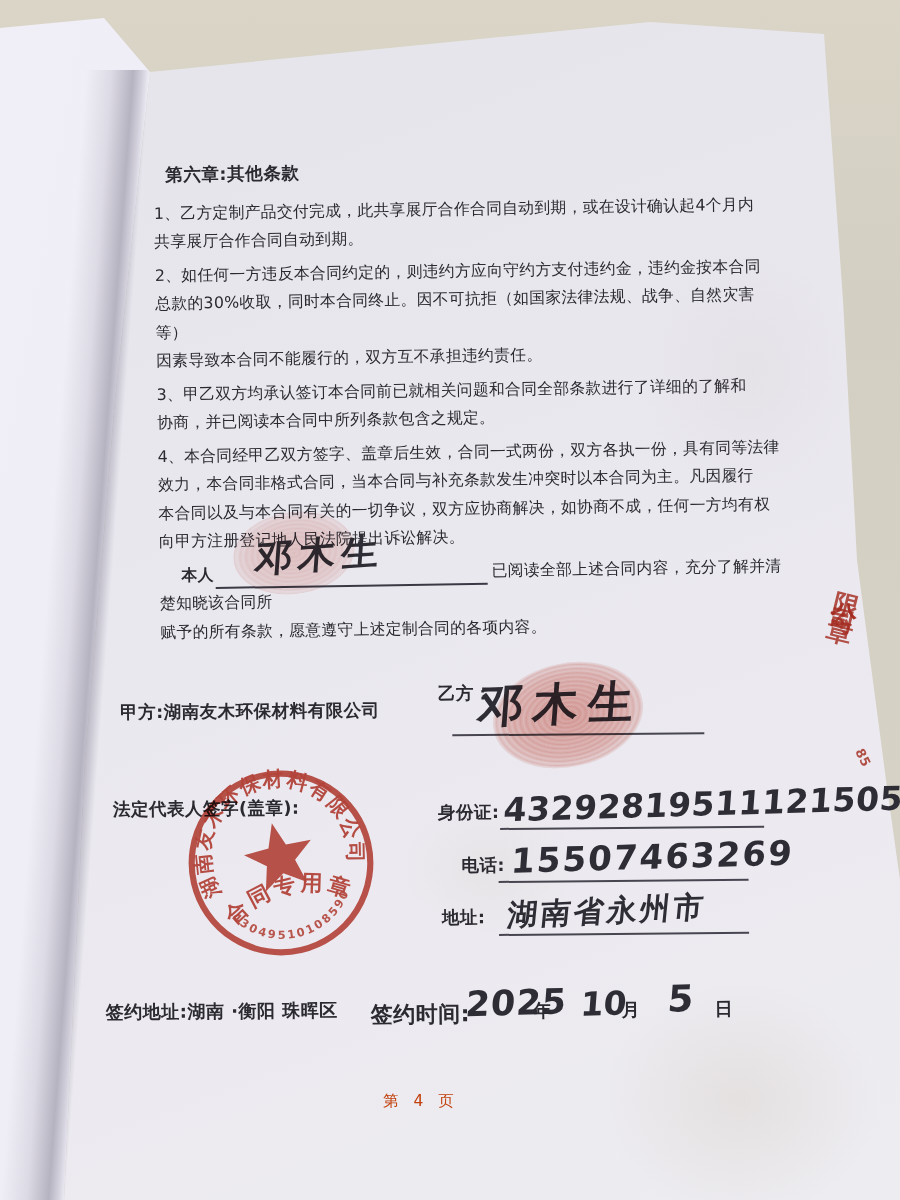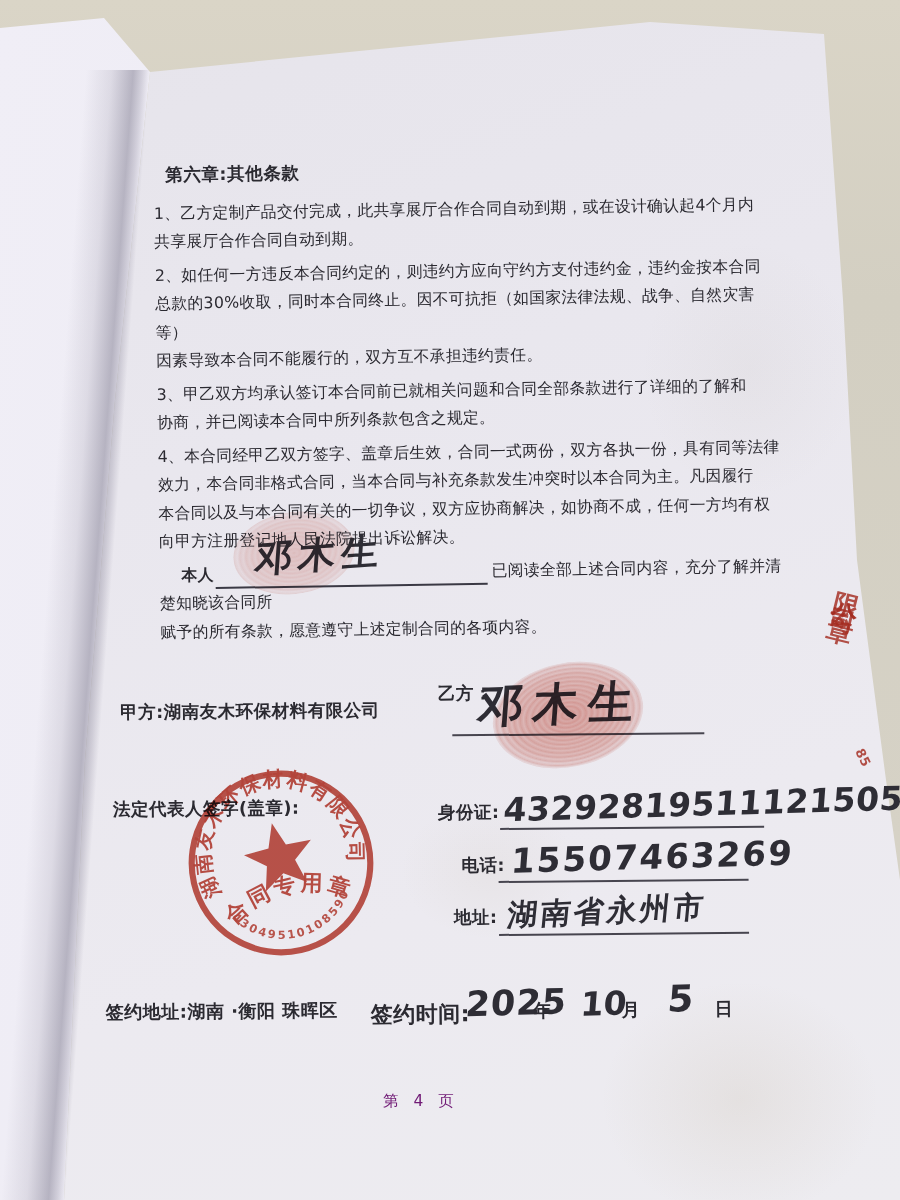--- a/index.html
+++ b/index.html
@@ -72,21 +72,21 @@
   .edge-stamp{
     position:absolute;left:824px;top:568px;width:76px;height:220px;overflow:hidden;
     color:rgba(178,48,34,.82);mix-blend-mode:multiply;pointer-events:none;
   }
   .edge-stamp .chars{
     position:absolute;left:14px;top:2px;writing-mode:vertical-rl;font-size:26px;font-weight:700;
     letter-spacing:8px;transform:rotate(14deg);transform-origin:top left;
   }
   .edge-stamp .digits{position:absolute;left:30px;top:182px;font-size:13px;transform:rotate(64deg);font-weight:700;}
 
-  .footer{position:absolute;left:383px;top:1091px;font-size:15.5px;letter-spacing:5px;color:#701a75;}
+  .footer{position:absolute;left:383px;top:1091px;font-size:15.5px;letter-spacing:5px;color:#c2410c;}
 </style>
 </head>
 <body>
 
 <div class="layer"></div>
 
 <div class="layer left-page"></div>
 
 <div class="layer main-page">
   <div class="stain stain1"></div>
@@ -131,21 +131,21 @@
   <div class="lbl" style="left:112px;top:797px;">法定代表人签字(盖章):</div>
 
   <div class="lbl" style="left:437px;top:803px;">身份证:</div>
   <div class="hand hand-val" style="left:503px;top:789px;font-size:33px;letter-spacing:.5px;">432928195111215056</div>
   <div class="uline" style="left:499px;top:795px;width:264px;height:36px;"></div>
 
   <div class="lbl" style="left:440px;top:856px;margin-left:20px;">电话:</div>
   <div class="hand hand-val" style="left:510px;top:841px;font-size:34px;letter-spacing:2px;">15507463269</div>
   <div class="uline" style="left:497px;top:848px;width:250px;height:36px;"></div>
 
-  <div class="lbl" style="left:452px;top:908px;">地址:</div>
+  <div class="lbl" style="left:440px;top:908px;">地址:</div>
   <div class="hand hand-val" style="left:506px;top:895px;font-size:30px;letter-spacing:3px;transform:skewX(-8deg) rotate(-2deg);">湖南省永州市</div>
   <div class="uline" style="left:497px;top:901px;width:250px;height:36px;"></div>
 
   <div class="lbl" style="left:103px;top:1000px;font-size:18px;">签约地址:湖南 ·衡阳 珠晖区</div>
   <div class="lbl" style="left:368px;top:1002px;font-size:22px;">签约时间:</div>
   <div class="hand hand-val" style="left:463px;top:986px;font-size:35px;letter-spacing:1px;">2025</div>
   <div class="lbl" style="left:531px;top:1002px;font-size:18px;">年</div>
   <div class="hand hand-val" style="left:578px;top:988px;font-size:33px;">10</div>
   <div class="lbl" style="left:619px;top:1002px;font-size:18px;">月</div>
   <div class="hand hand-val" style="left:665px;top:982px;font-size:37px;">5</div>

